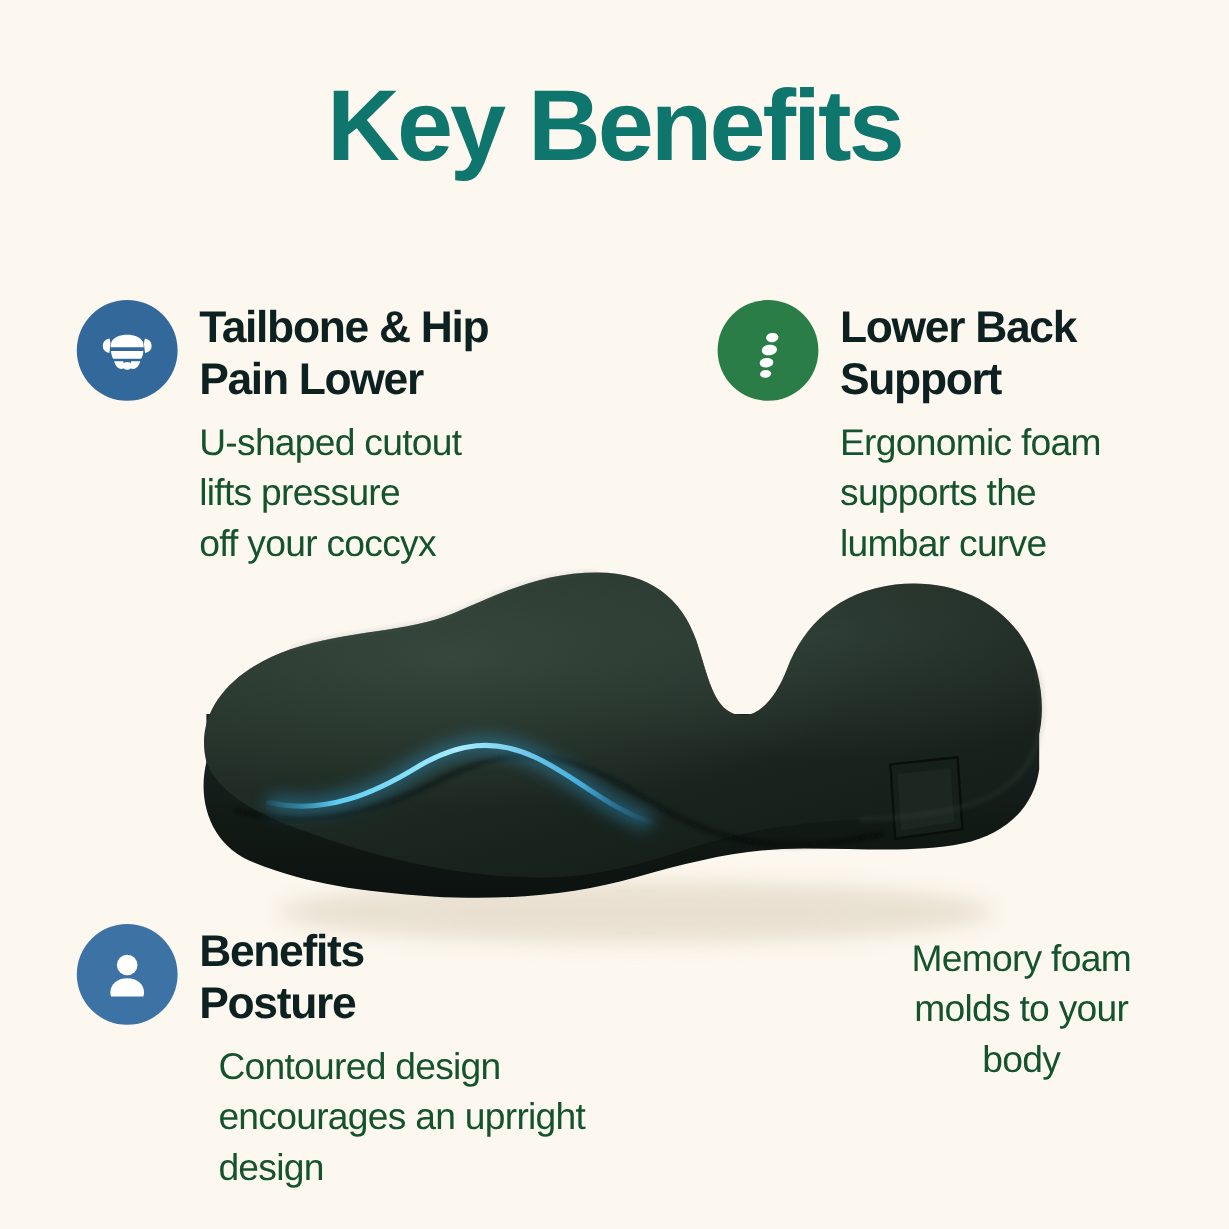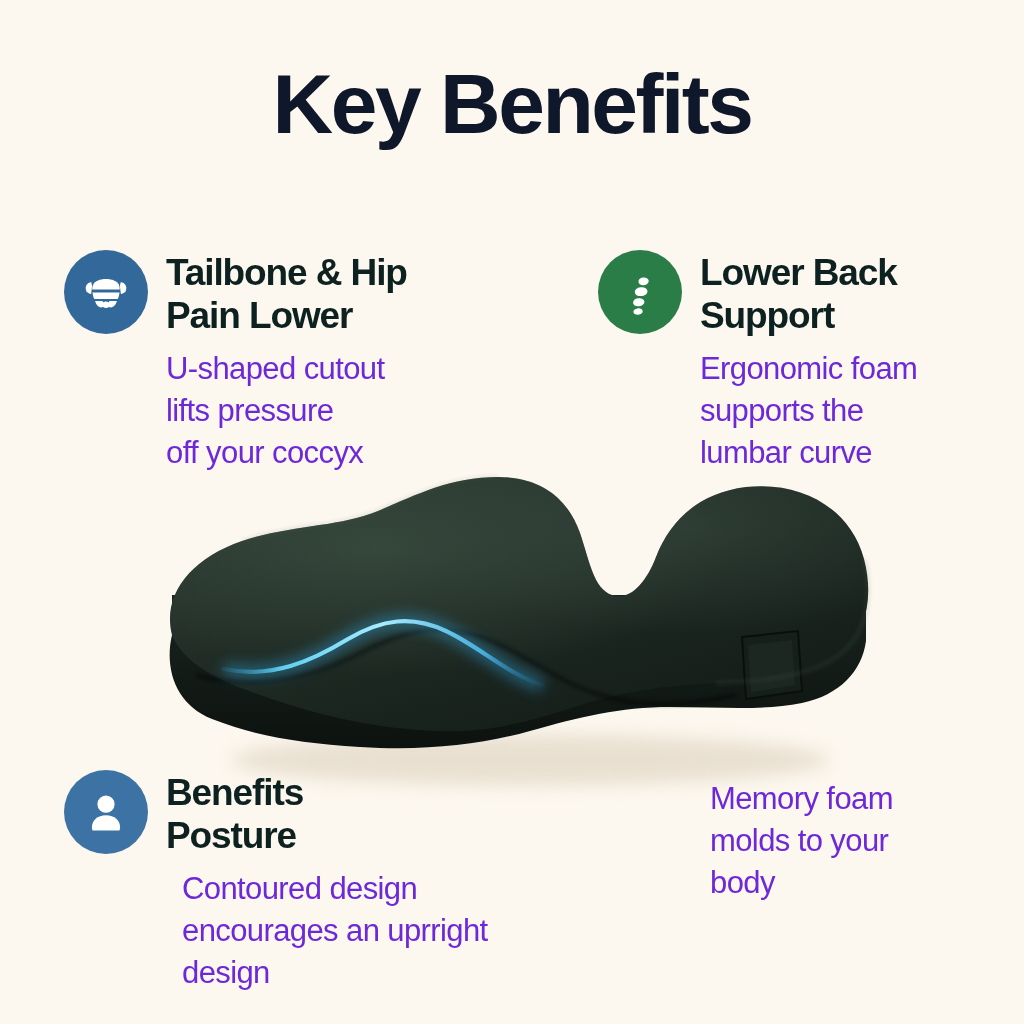--- a/index.html
+++ b/index.html
@@ -28,21 +28,21 @@
   .page-title {
     position: absolute;
     top: 62px;
     left: 0;
     width: 1024px;
     text-align: center;
     font-size: 84px;
     line-height: 1.0;
     font-weight: 700;
     letter-spacing: -2.5px;
-    color: #0f172a;
+    color: #0f766e;
   }
 
   
   .benefit {
     position: absolute;
   }
   .benefit-head {
     display: flex;
     align-items: flex-start;
     gap: 18px;
@@ -69,35 +69,35 @@
     font-weight: 700;
     letter-spacing: -1.1px;
     color: #0d2121;
     padding-top: 3px;
   }
   .benefit-desc {
     font-size: 31px;
     line-height: 1.36;
     font-weight: 400;
     letter-spacing: -0.6px;
-    color: #6d28d9;
+    color: #14532d;
   }
 
   
   #benefit-tailbone { top: 248px; left: 64px; width: 460px; }
   #benefit-tailbone .benefit-desc { margin-top: 10px; margin-left: 102px; }
 
   #benefit-lumbar { top: 248px; left: 598px; width: 420px; }
   #benefit-lumbar .benefit-desc { margin-top: 10px; margin-left: 102px; }
 
   #benefit-posture { top: 768px; left: 64px; width: 520px; }
   #benefit-posture .benefit-desc { margin-top: 10px; margin-left: 118px; }
 
   #benefit-comfort { top: 768px; left: 592px; width: 400px; }
-  #benefit-comfort .benefit-desc { margin-top: 10px; margin-left: 118px; }
+  #benefit-comfort .benefit-desc { margin-top: 10px; margin-left: 118px; text-align: center; }
 
   
   #product-figure {
     position: absolute;
     left: 150px;
     top: 455px;
     width: 740px;
     height: 360px;
   }
   #product-figure svg { display: block; width: 100%; height: 100%; }

